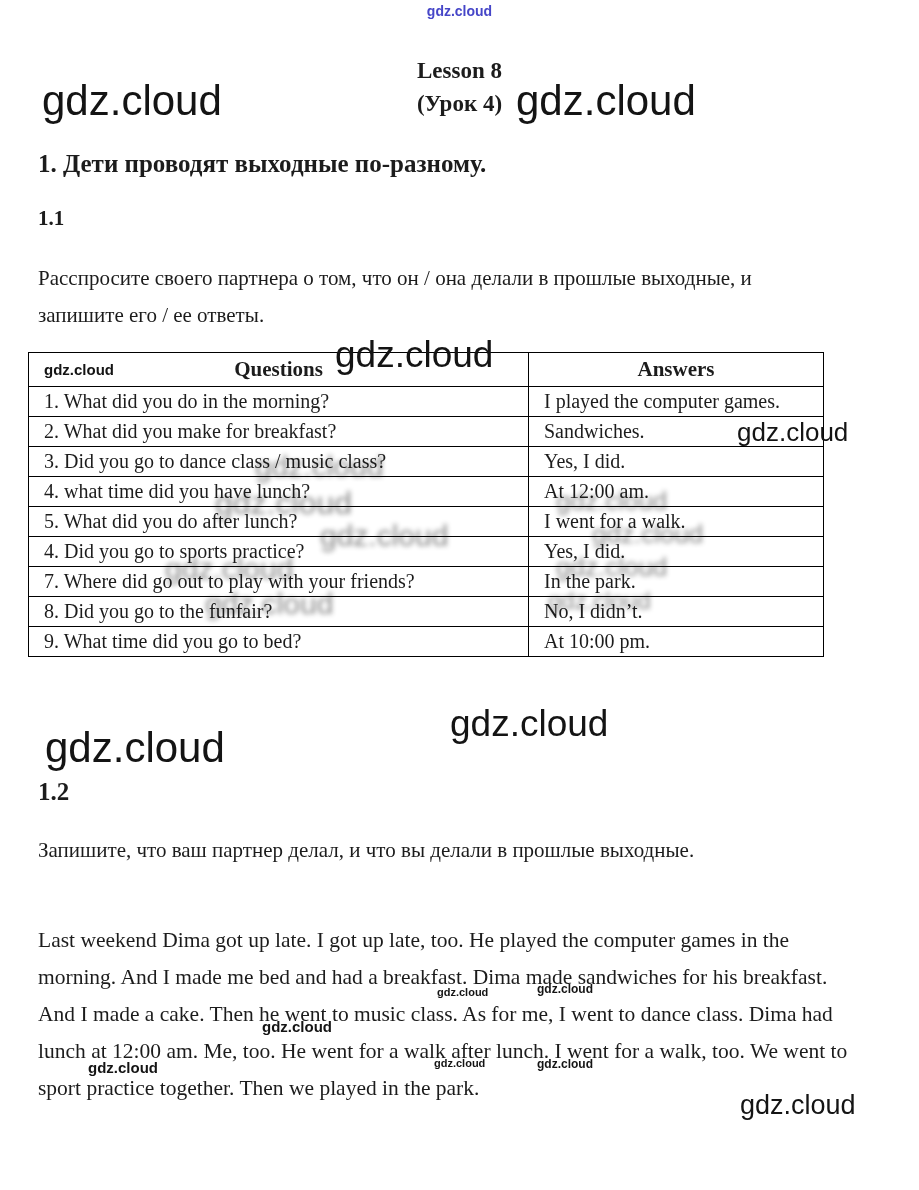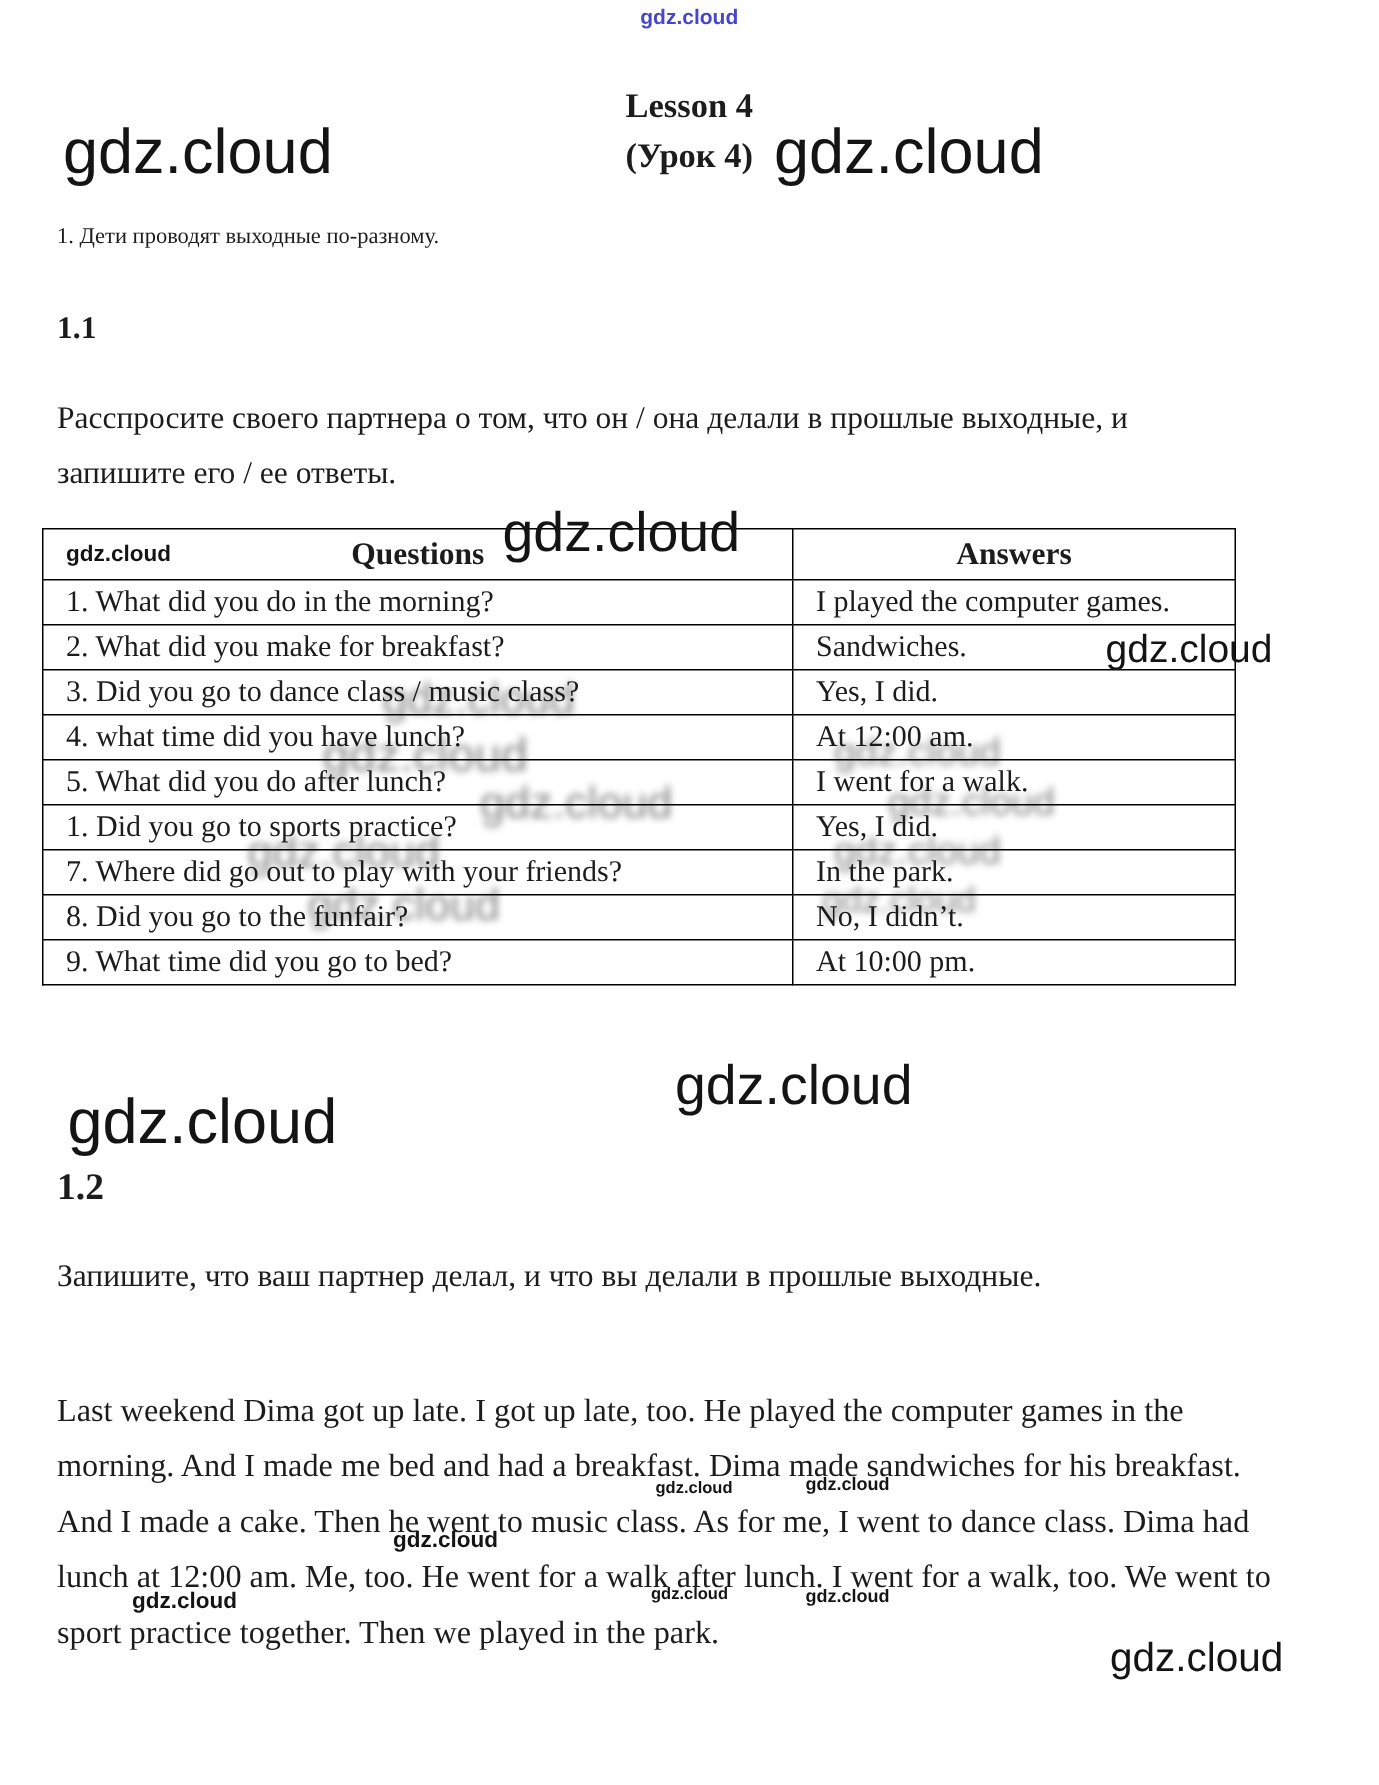--- a/index.html
+++ b/index.html
@@ -47,21 +47,21 @@
   .g9{left:548px;top:589px;font-size:24px;}
 
   
   .header-block{
     position:absolute;top:54px;left:0;width:100%;
     text-align:center;font-weight:bold;font-size:23px;line-height:1.45;
     z-index:2;
   }
   .section-title{
     position:absolute;top:150px;left:38px;
-    font-weight:normal;font-size:15px;z-index:2;
+    font-weight:bold;font-size:25px;z-index:2;
   }
   .ex-label-11{position:absolute;top:206px;left:38px;font-weight:bold;font-size:21px;z-index:2;}
   .para-11{
     position:absolute;top:260px;left:38px;width:800px;
     font-size:21px;line-height:1.75;z-index:2;
   }
   table.qa{
     position:absolute;top:352px;left:28px;width:796px;
     border-collapse:collapse;z-index:2;
     font-size:20px;
@@ -110,21 +110,21 @@
 <span class="wm wm-ghost g2">gdz.cloud</span>
 <span class="wm wm-ghost g3">gdz.cloud</span>
 <span class="wm wm-ghost g4">gdz.cloud</span>
 <span class="wm wm-ghost g5">gdz.cloud</span>
 <span class="wm wm-ghost g6">gdz.cloud</span>
 <span class="wm wm-ghost g7">gdz.cloud</span>
 <span class="wm wm-ghost g8">gdz.cloud</span>
 <span class="wm wm-ghost g9">gdz.cloud</span>
 
 <div class="header-block">
-  <div>Lesson 4</div>
+  <div>Lesson 8</div>
   <div>(Урок 4)</div>
 </div>
 
 <div class="section-title">1. Дети проводят выходные по-разному.</div>
 
 <div class="ex-label-11">1.1</div>
 <div class="para-11">Расспросите своего партнера о том, что он / она делали в прошлые выходные, и запишите его / ее ответы.</div>
 
 <table class="qa">
   <colgroup>
@@ -152,21 +152,21 @@
     </tr>
     <tr>
       <td>4. what time did you have lunch?</td>
       <td>At 12:00 am.</td>
     </tr>
     <tr>
       <td>5. What did you do after lunch?</td>
       <td>I went for a walk.</td>
     </tr>
     <tr>
-      <td>1. Did you go to sports practice?</td>
+      <td>4. Did you go to sports practice?</td>
       <td>Yes, I did.</td>
     </tr>
     <tr>
       <td>7. Where did go out to play with your friends?</td>
       <td>In the park.</td>
     </tr>
     <tr>
       <td>8. Did you go to the funfair?</td>
       <td>No, I didn’t.</td>
     </tr>

